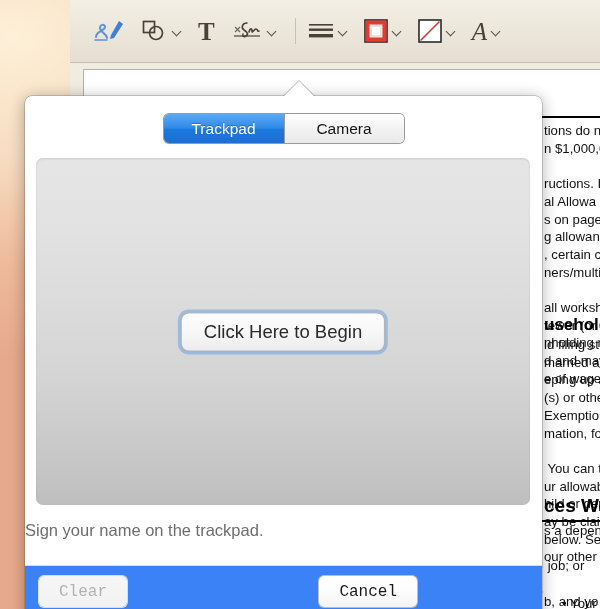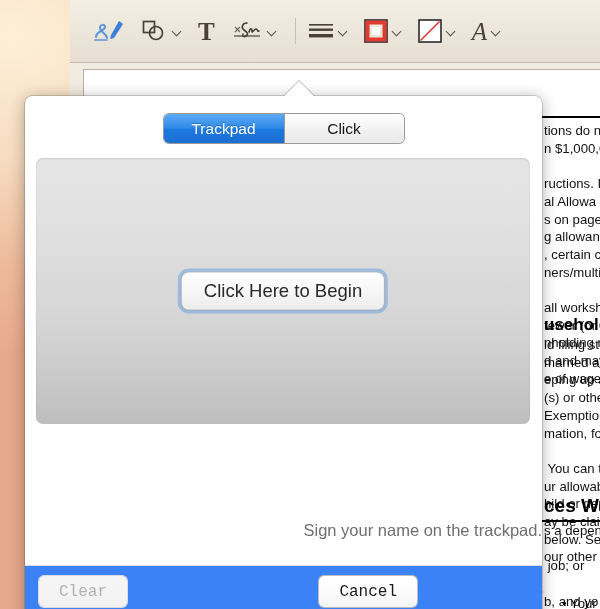--- a/index.html
+++ b/index.html
@@ -162,21 +162,21 @@
   .seg.active {
     background: linear-gradient(180deg,#5faaf4 0%,#2f8ae8 48%,#1c79de 52%,#1b6fd0 100%);
     color: #ffffff;
     text-shadow: 0 -1px 0 rgba(0,0,0,0.22);
   }
 
   
   .trackpad {
     position: absolute;
     left: 11px; top: 62px;
-    width: 494px; height: 266px;
+    width: 494px; height: 347px;
     border-radius: 7px;
     background: linear-gradient(180deg, #e6e5e5 0%, #e3e2e2 20%, #d6d5d5 62%, #c6c5c5 90%, #bfbebe 100%);
     box-shadow: inset 0 1px 2px rgba(0,0,0,0.12);
   }
   .begin-btn {
     position: absolute;
     left: 50%; top: 50%;
     transform: translate(-50%,-50%);
     padding: 7px 22px 8px;
     font-size: 18.5px;
@@ -187,21 +187,21 @@
       0 0 0 1px #b4b4b4,
       0 0 0 4px rgba(120,170,225,0.62),
       0 1px 2px rgba(0,0,0,0.12);
     white-space: nowrap;
     cursor: default;
   }
 
   .hint {
     position: absolute;
     left: 0; right: 0; top: 425px;
-    text-align: right;
+    text-align: left;
     font-size: 16.5px;
     color: #6e6e6e;
   }
 
   
   .footer {
     position: absolute;
     left: 0; right: 0; bottom: 0;
     height: 56px;
     background: #3b82f6;
@@ -370,21 +370,21 @@
       <div class="doc-bullet" style="top:525px; left:478px;">• Your wages from a second job or your spou</div>
     </div>
   </div>
 
   <div class="popover">
     <div class="popover-arrow"></div>
 
     <div class="seg-wrap">
       <div class="segmented">
         <div class="seg active">Trackpad</div>
-        <div class="seg">Click</div>
+        <div class="seg">Camera</div>
       </div>
     </div>
 
     <div class="trackpad">
       <div class="begin-btn">Click Here to Begin</div>
     </div>
 
     <div class="hint">Sign your name on the trackpad.</div>
 
     <div class="footer">

